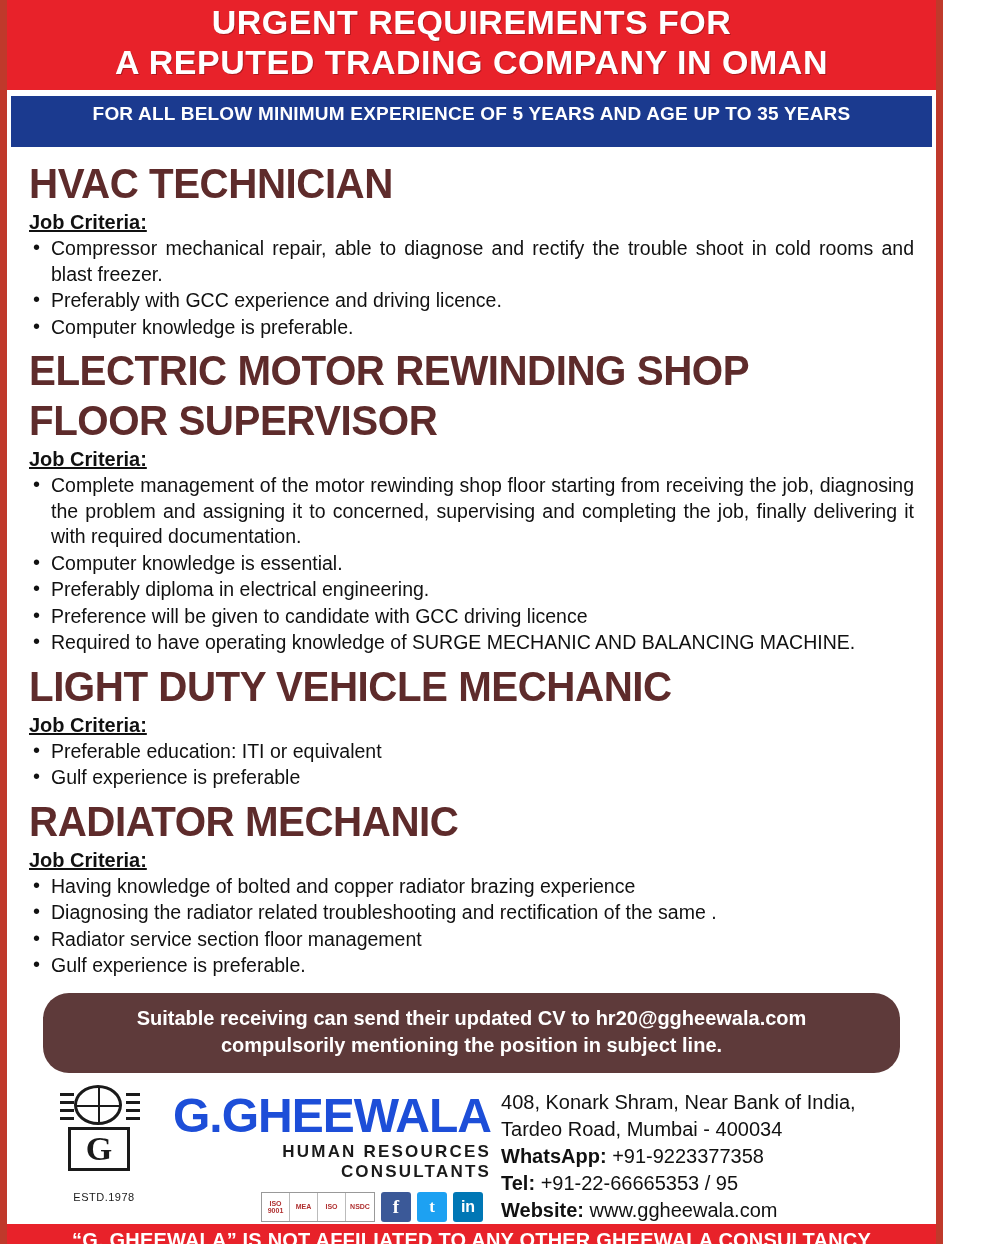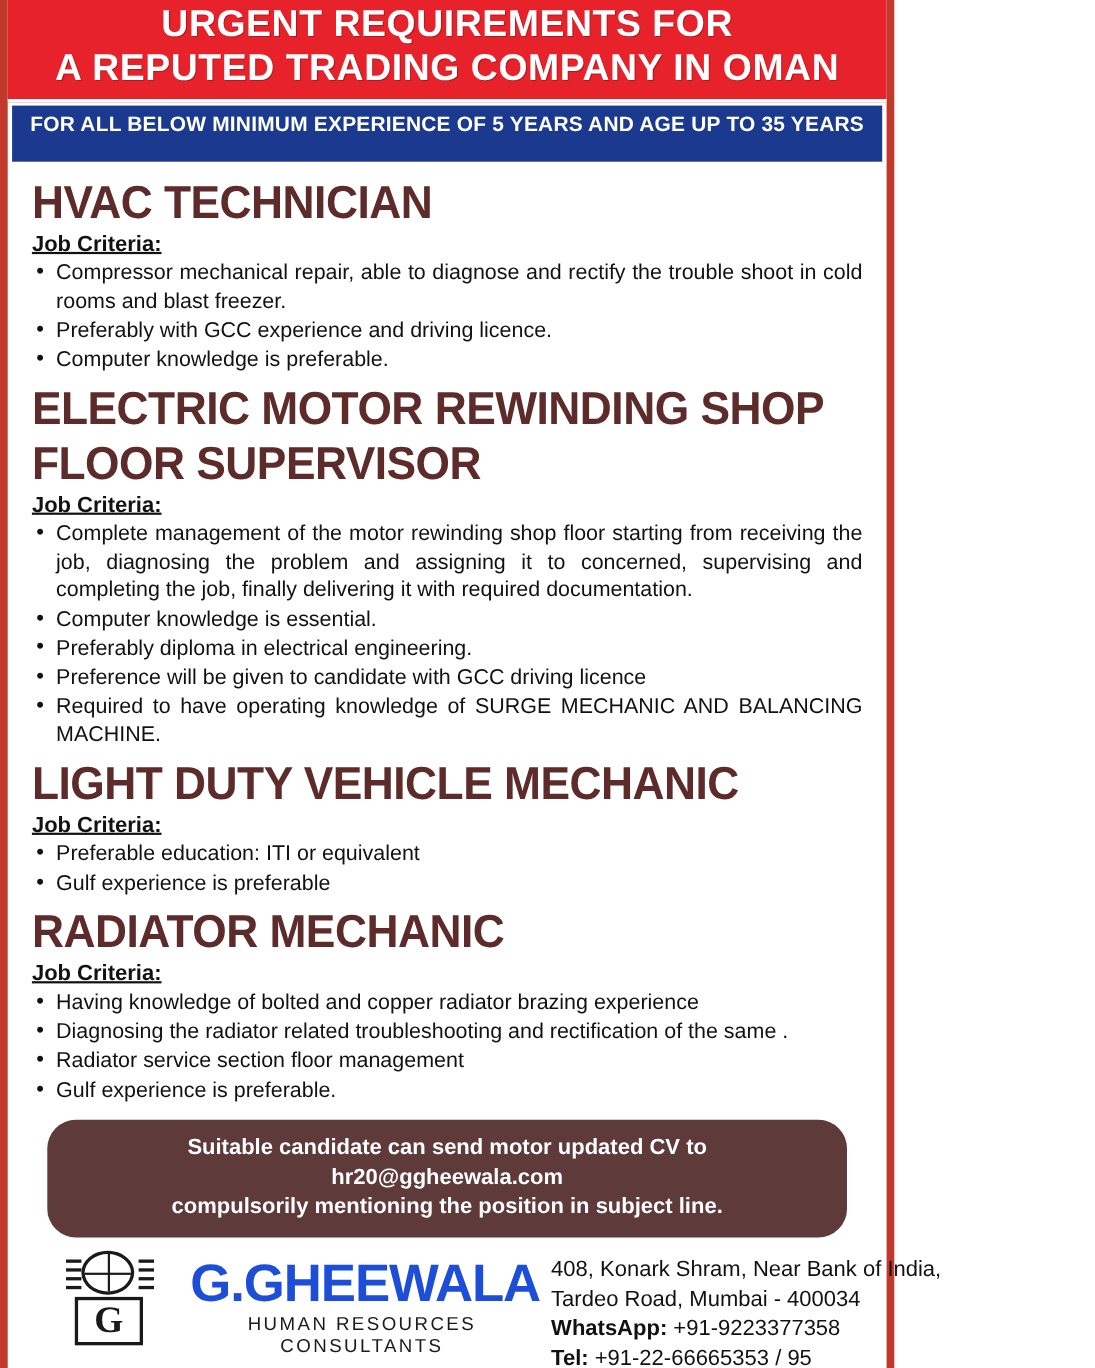--- a/index.html
+++ b/index.html
@@ -9,21 +9,21 @@
     background: #ffffff;
   }
   body {
     width: 995px;
     height: 1244px;
     font-family: "Liberation Sans", sans-serif;
     overflow: hidden;
   }
   .page {
     position: relative;
-    width: 813px;
+    width: 943px;
     height: 1244px;
     background: #ffffff;
     border-left: 7px solid #c0392b;
     border-right: 7px solid #c0392b;
     display: flex;
     flex-direction: column;
   }
   
   .top-banner {
     background: #e8222a;
@@ -181,25 +181,25 @@
     padding-top: 6px;
   }
   .brand-name {
     font-weight: bold;
     font-size: 48px;
     line-height: 50px;
     color: #1d4ed8;
     letter-spacing: -1px;
   }
   .brand-sub {
-    font-weight: normal;
+    font-weight: bold;
     font-size: 17px;
     letter-spacing: 2.2px;
     color: #1a1a1a;
-    text-align: center;
+    text-align: right;
     margin-top: 1px;
     margin-left: -6px;
   }
   .badges-row {
     display: flex;
     align-items: center;
     gap: 6px;
     margin-top: 10px;
     margin-left: 88px;
   }
@@ -311,21 +311,21 @@
       <div class="criteria-label">Job Criteria:</div>
       <ul class="criteria">
         <li>Having knowledge of bolted and copper radiator  brazing experience</li>
         <li>Diagnosing the radiator related troubleshooting and rectification of the same .</li>
         <li>Radiator service section floor management</li>
         <li>Gulf experience is preferable.</li>
       </ul>
     </div>
 
     <div class="cv-box">
-      <div>Suitable candidate can send motor updated CV to hr20@ggheewala.com</div>
+      <div>Suitable receiving can send their updated CV to hr20@ggheewala.com</div>
       <div>compulsorily mentioning the position in subject line.</div>
     </div>
 
     <div class="footer">
       <div class="footer-left">
         <div class="logo-mark">
           <div class="wings-l"></div>
           <div class="wings-r"></div>
           <div class="globe"></div>
           <div class="gbox">G</div>

